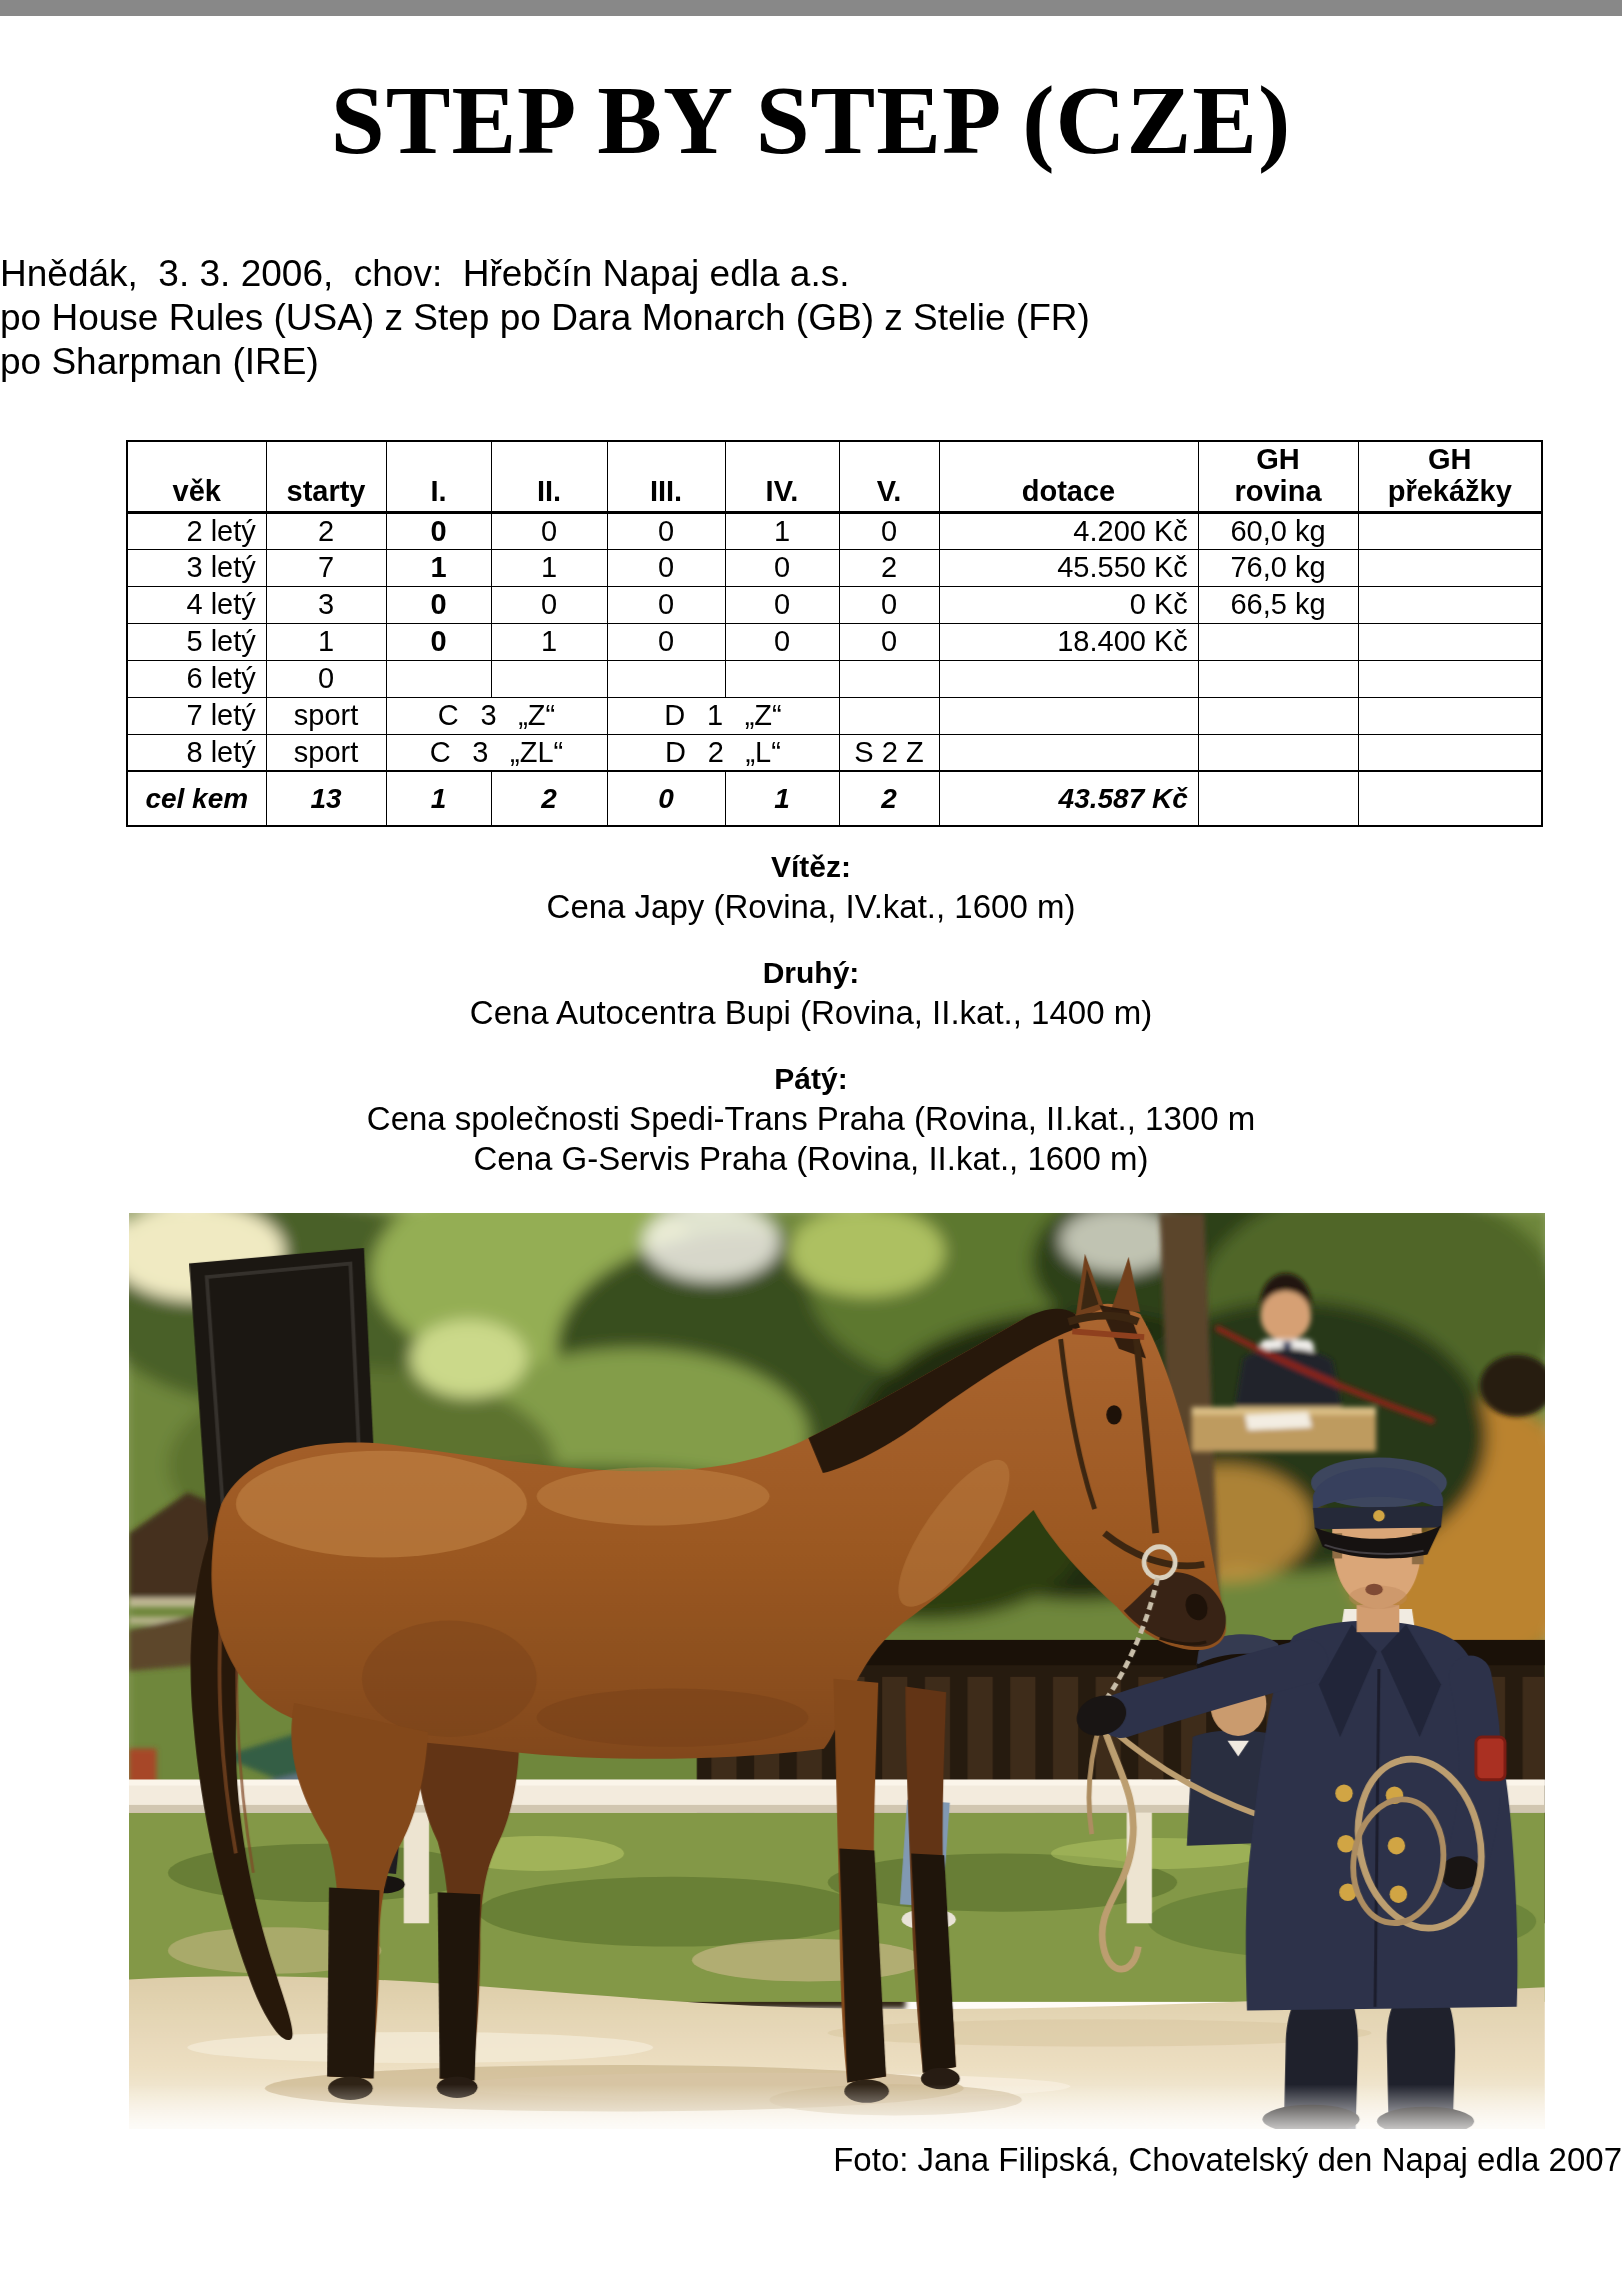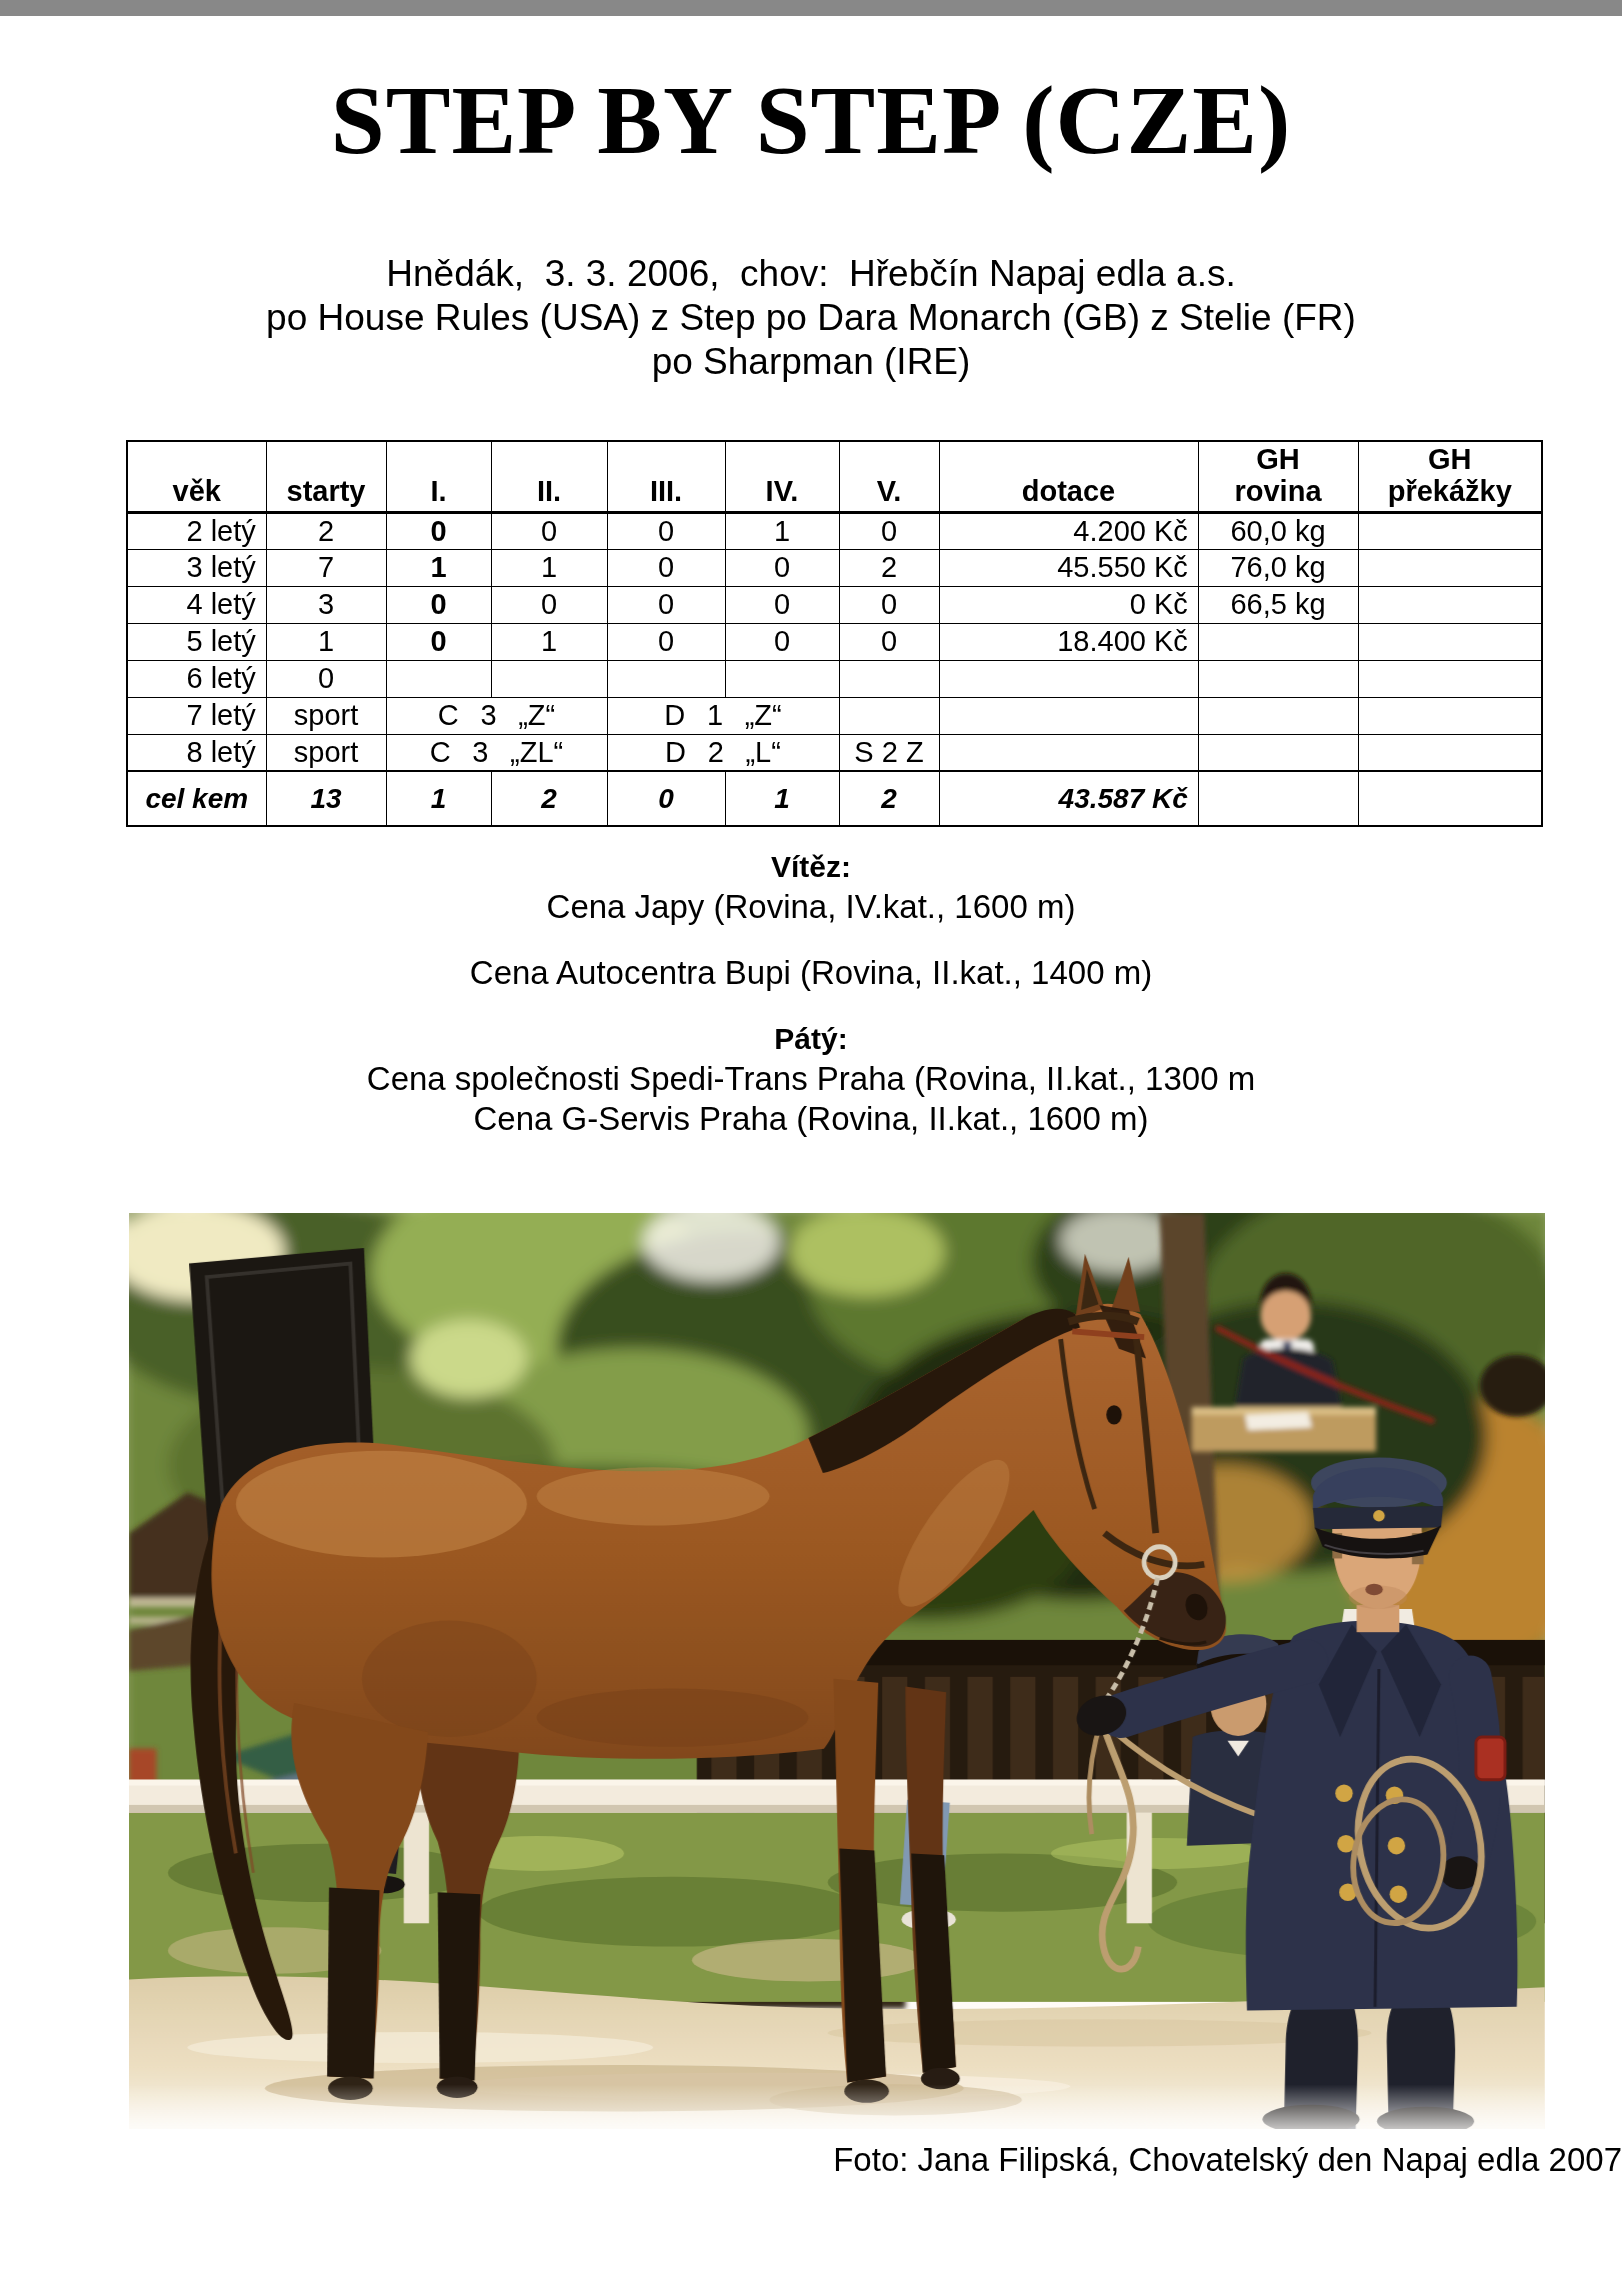--- a/index.html
+++ b/index.html
@@ -1,20 +1,20 @@
 <!DOCTYPE html>
 <html><head>
 <meta charset="utf-8">
 <style>
   html,body{margin:0;padding:0;background:#888;}
   .page{position:relative;width:1622px;height:2277px;background:#ffffff;
         font-family:"Liberation Sans","DejaVu Sans",sans-serif;color:#000;overflow:hidden;margin:16px auto;}
   .title{position:absolute;top:49px;left:0;width:100%;text-align:center;
          font-family:"Liberation Serif","DejaVu Serif",serif;font-weight:bold;font-size:97px;letter-spacing:1px;}
-  .subtitle{position:absolute;top:236px;left:0;width:100%;text-align:center;
+  .subtitle{position:absolute;top:236px;left:0;width:100%;text-align:left;
             font-size:37px;line-height:44px;}
   .subtitle div{white-space:pre-wrap;}
   table.results{position:absolute;left:126px;top:424px;border-collapse:collapse;table-layout:fixed;
                 border:2.9px solid #000;}
   .results th,.results td{border:1.9px solid #000;padding:0 9.7px;font-size:29px;height:37px;
                           box-sizing:border-box;overflow:hidden;white-space:nowrap;}
   .results thead th{vertical-align:bottom;font-weight:bold;border-bottom:3.9px solid #000;height:71px;
                     padding-bottom:3.9px;text-align:center;line-height:32px;}
   .ar{text-align:right;}
   .ac{text-align:center;}
@@ -170,20 +170,21 @@
       </tr>
     </tbody>
   </table>
 
   <div class="placings">
     <div class="placing">
       <div class="p-head">Vítěz:</div>
       <div class="p-line">Cena Japy (Rovina, IV.kat., 1600 m)</div>
     </div>
     <div class="placing">
+      <div class="p-head">Druhý:</div>
       <div class="p-line">Cena Autocentra Bupi (Rovina, II.kat., 1400 m)</div>
     </div>
     <div class="placing">
       <div class="p-head">Pátý:</div>
       <div class="p-line">Cena společnosti Spedi-Trans Praha (Rovina, II.kat., 1300 m</div>
       <div class="p-line">Cena G-Servis Praha (Rovina, II.kat., 1600 m)</div>
     </div>
   </div>
 
   <div class="photo">

